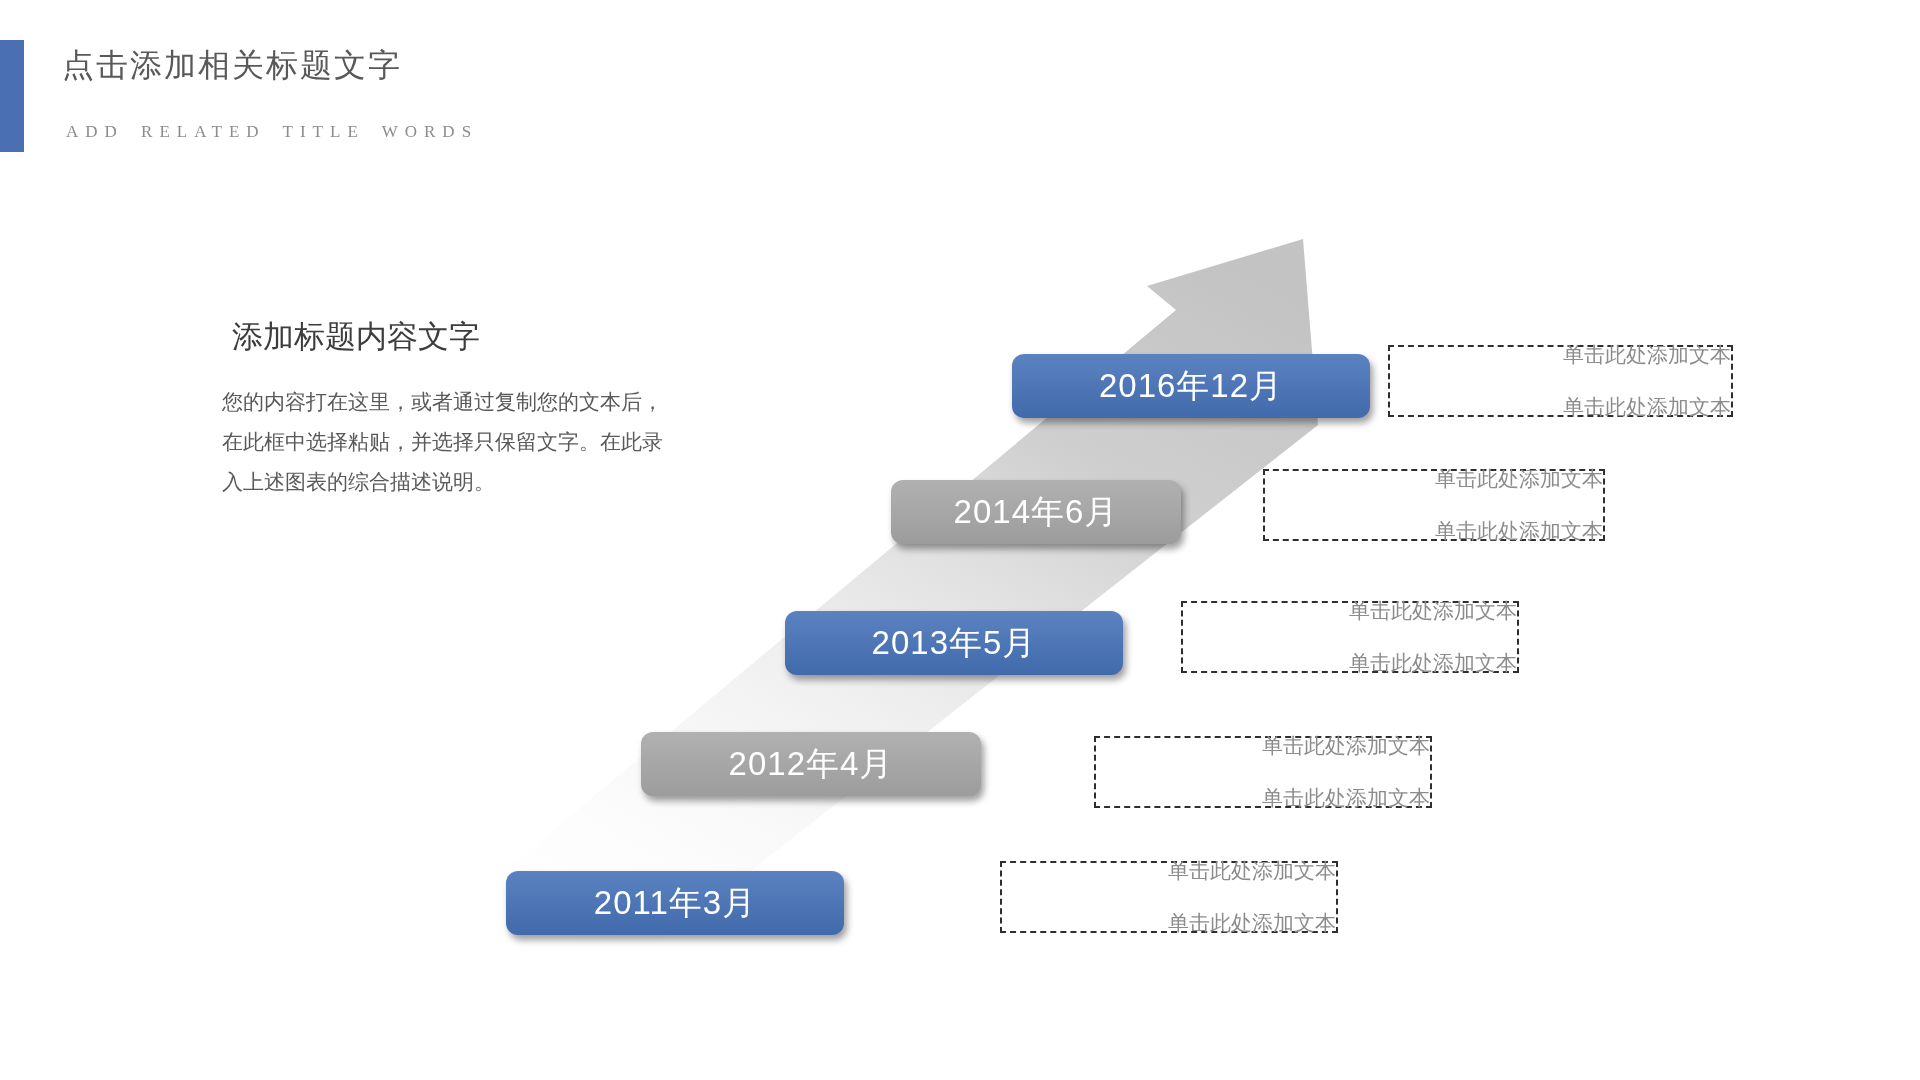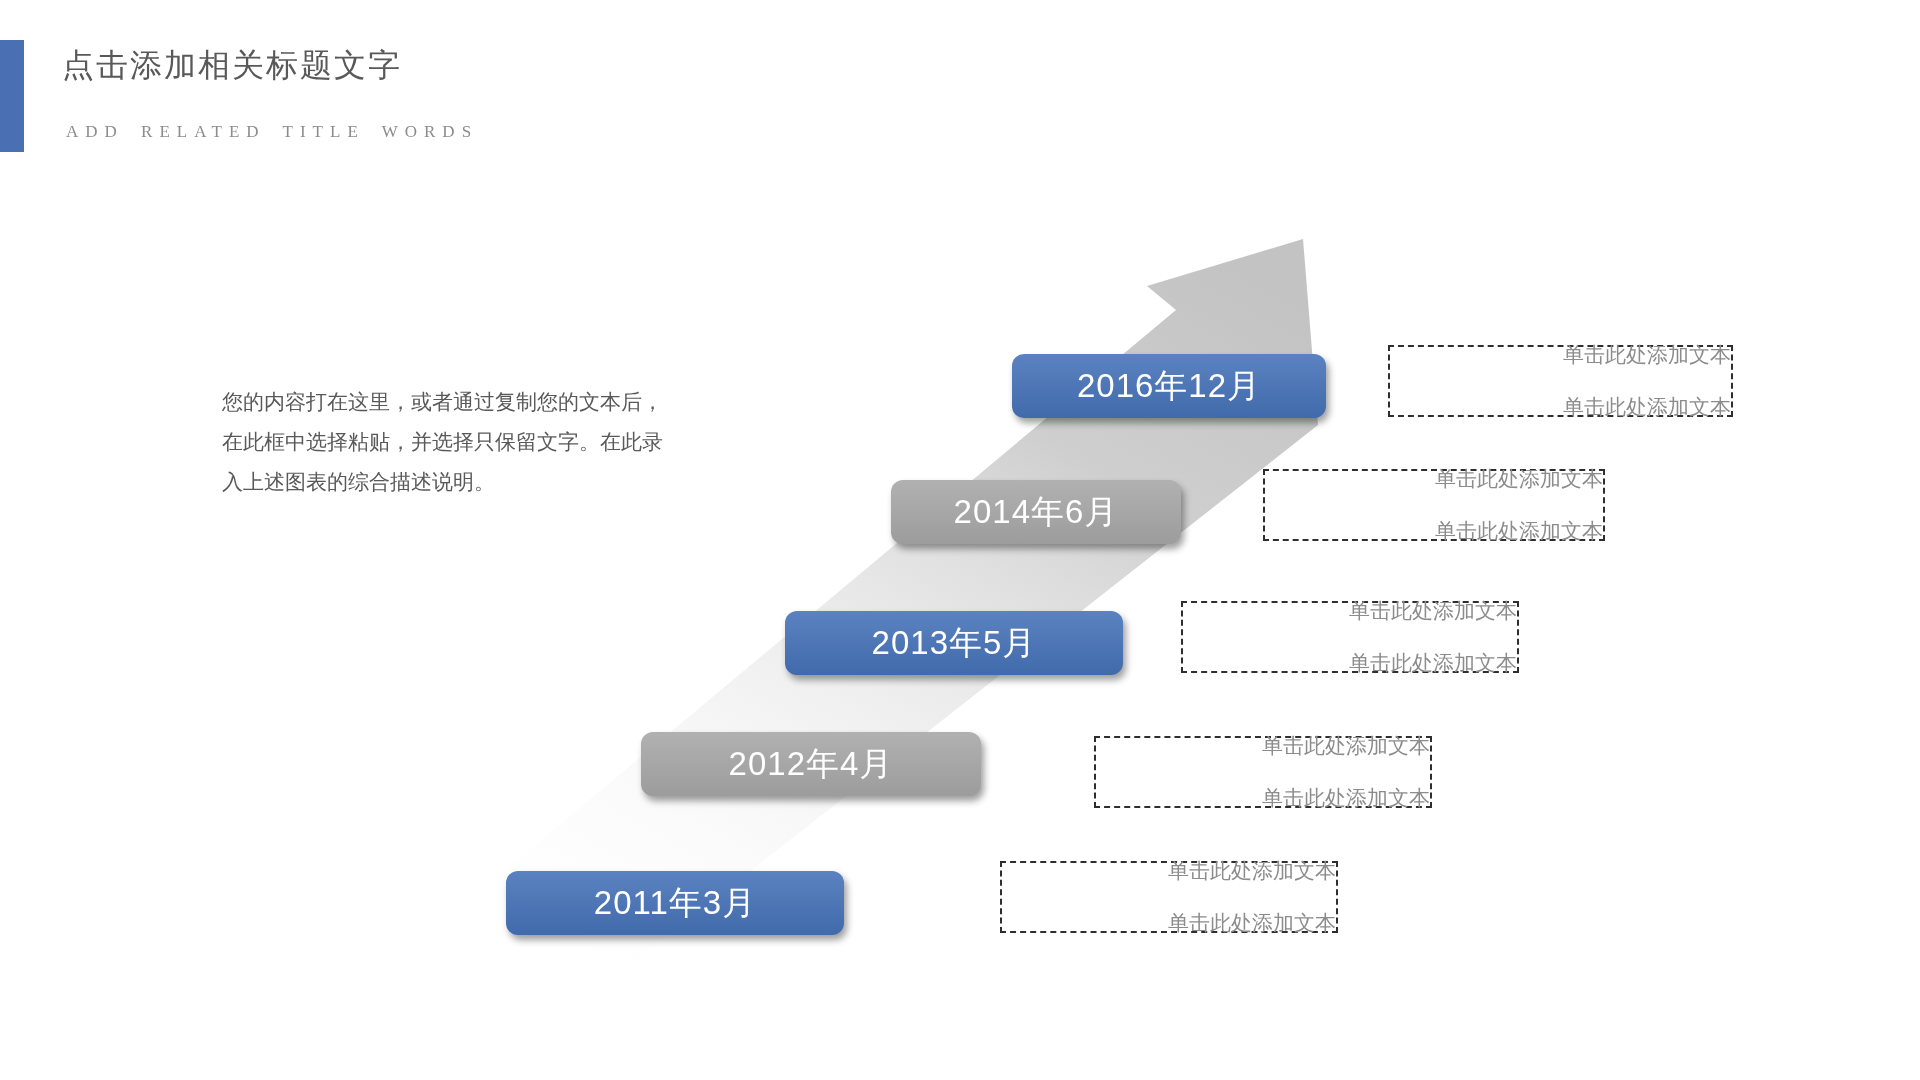--- a/index.html
+++ b/index.html
@@ -31,40 +31,41 @@
           background-image:linear-gradient(to bottom, rgba(255,255,255,0.12), rgba(0,0,0,0.06)); }
   .pill[data-variant="blue"] { background-color:#4571b7; }
   .pill[data-variant="gray"] { background-color:#a6a6a6; }
 
   .ph-box { position:absolute; height:72px; border:2px dashed #2e2e2e; z-index:2;
             display:flex; flex-direction:column; align-items:flex-end; justify-content:center;
             text-align:center;gap:24px; }
   .ph-box .ph-line { font-size:21px; line-height:28px; color:#8c8c8c; white-space:nowrap; }
 
   
-  #pill-0 { left:1012px; top:354px; width:314px; }
+  #pill-0 { left:1012px; top:354px; width:358px; }
   #box-0  { left:1388px; top:345px; width:345px; }
   #pill-1 { left:891px;  top:480px; width:290px; }
   #box-1  { left:1263px; top:469px; width:342px; }
   #pill-2 { left:785px;  top:611px; width:338px; }
   #box-2  { left:1181px; top:601px; width:338px; }
   #pill-3 { left:641px;  top:732px; width:340px; }
   #box-3  { left:1094px; top:736px; width:338px; }
   #pill-4 { left:506px;  top:871px; width:338px; }
   #box-4  { left:1000px; top:861px; width:338px; }
 </style>
 </head>
 <body>
 
 <div id="slide">
 
   <div id="accent-bar"></div>
   <h1 id="page-title">点击添加相关标题文字</h1>
   <div id="page-subtitle">ADD RELATED TITLE WORDS</div>
 
+  <h2 id="content-heading">添加标题内容文字</h2>
   <div id="content-body">
     <div class="body-line">您的内容打在这里，或者通过复制您的文本后，</div>
     <div class="body-line">在此框中选择粘贴，并选择只保留文字。在此录</div>
     <div class="body-line">入上述图表的综合描述说明。</div>
   </div>
 
   <svg id="arrow-layer" viewBox="0 0 1920 1080" xmlns="http://www.w3.org/2000/svg">
     <defs>
       <linearGradient id="arrowGrad" x1="0.12" y1="1" x2="0.85" y2="0">
         <stop offset="0" stop-color="#ffffff" stop-opacity="0.05"></stop>

